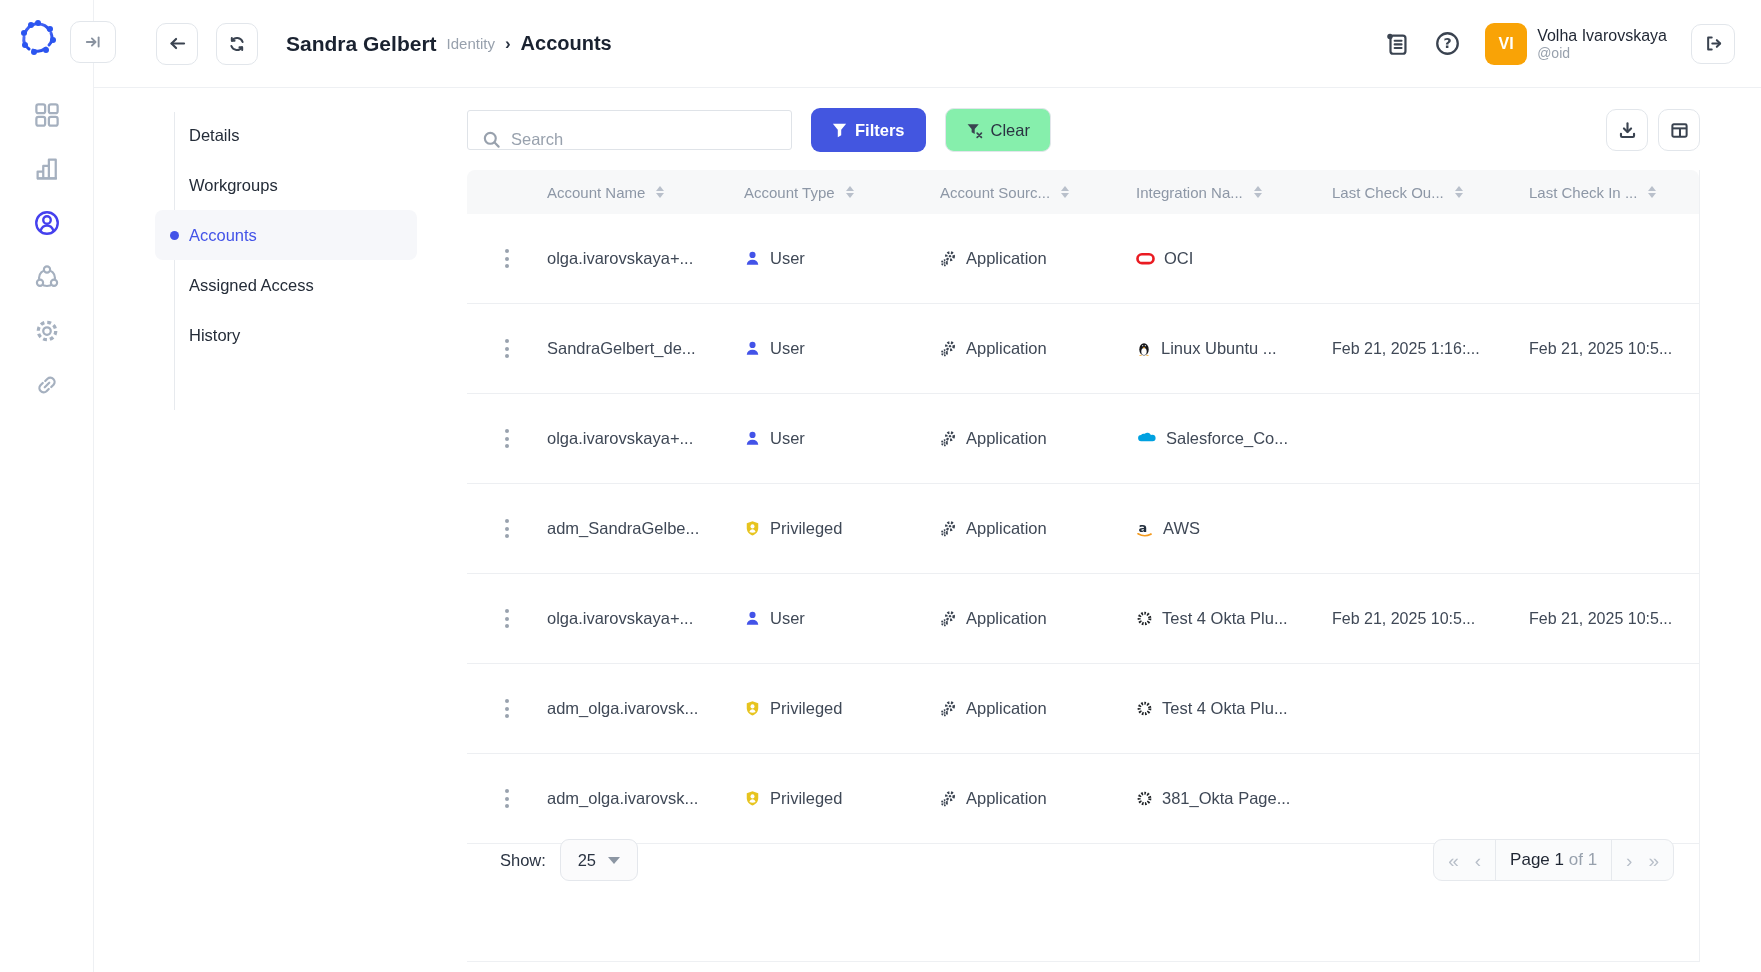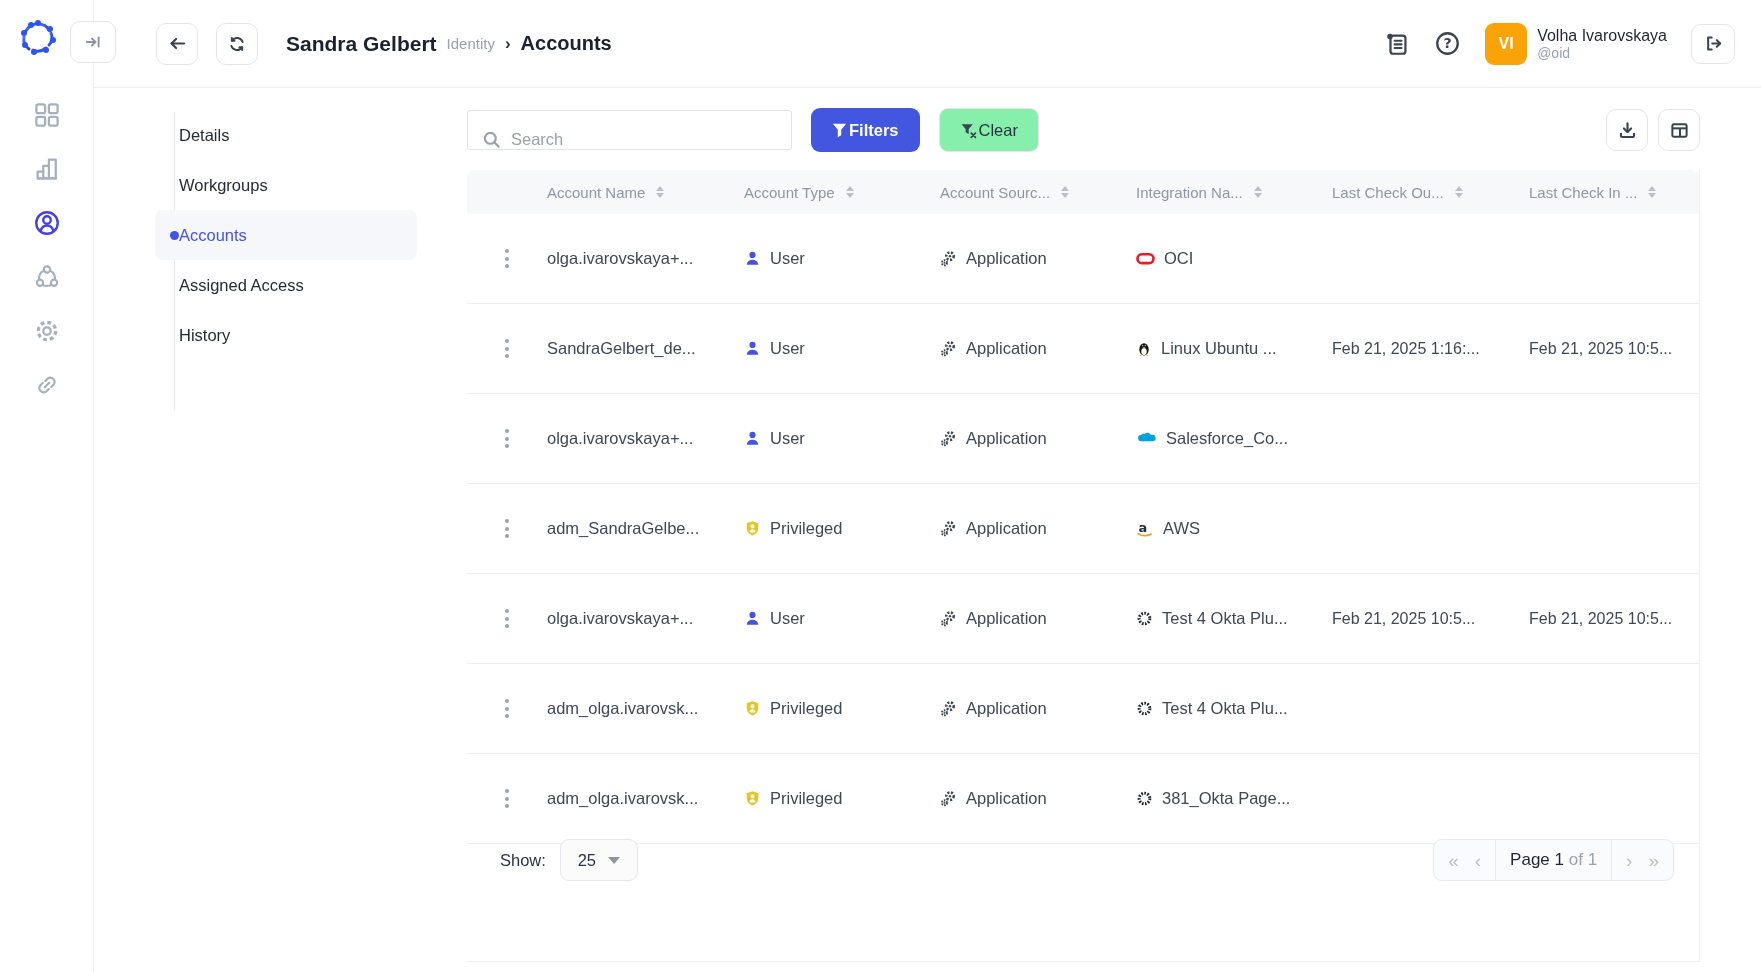--- a/index.html
+++ b/index.html
@@ -41,33 +41,33 @@
   .avatar{width:42px;height:42px;border-radius:9px;background:var(--avatar);color:#fff;
     display:flex;align-items:center;justify-content:center;font-size:16px;font-weight:700}
   .user-name{font-size:16px;color:#1F2633;line-height:1.2}
   .user-handle{font-size:14px;color:var(--muted)}
   .logout-btn{width:44px;height:40px}
 
   
   .subnav{position:absolute;left:155px;top:110px;width:262px}
   .subnav .vline{position:absolute;left:19px;top:2px;height:298px;width:1px;background:#E7EAEE}
   .nav-item{position:relative;height:50px;display:flex;align-items:center;cursor:pointer}
-  .nav-item .lbl{margin-left:24px;font-size:16.5px;color:#242C38}
+  .nav-item .lbl{margin-left:34px;font-size:16.5px;color:#242C38}
   .nav-item.active{background:#F6F7FA;border-radius:8px}
   .nav-item.active .lbl{color:var(--accent);font-weight:500}
   .nav-item .dot{position:absolute;left:15px;width:9px;height:9px;border-radius:50%;background:var(--accent)}
 
   
   .toolbar{position:absolute;left:467px;top:108px;width:1233px;height:44px;display:flex;align-items:center}
   .search-box{width:325px;height:40px;border:1px solid #DFE3E8;border-radius:3px;display:flex;align-items:flex-end;
     padding:0 14px;gap:10px;background:#fff}
   .search-box input{border:none;outline:none;font-size:16.5px;color:#2A3342;width:100%;
     font-family:"Liberation Sans","DejaVu Sans",sans-serif}
   .search-box input::placeholder{color:var(--muted)}
-  .btn{height:44px;border-radius:9px;display:flex;align-items:center;gap:2px;padding:0 20px;
+  .btn{height:44px;border-radius:9px;display:flex;align-items:center;gap:8px;padding:0 20px;
     font-size:16.5px;cursor:pointer;border:1px solid transparent}
   .btn-filters{margin-left:19px;background:var(--accent-btn);color:#fff;font-weight:600}
   .btn-clear{margin-left:19px;background:#86efac;border-color:var(--border);color:#2A3342}
   .tool-icons{margin-left:auto;display:flex;gap:10px}
 
   
   .card{position:absolute;left:467px;top:170px;width:1233px;height:792px;
     border-right:1px solid var(--line);border-bottom:1px solid var(--line)}
   .grid{display:grid;grid-template-columns:80px 197px 196px 196px 196px 197px 171px;align-items:center}
   .thead{height:44px;background:#F7F8F9;border-radius:8px 8px 0 0}

